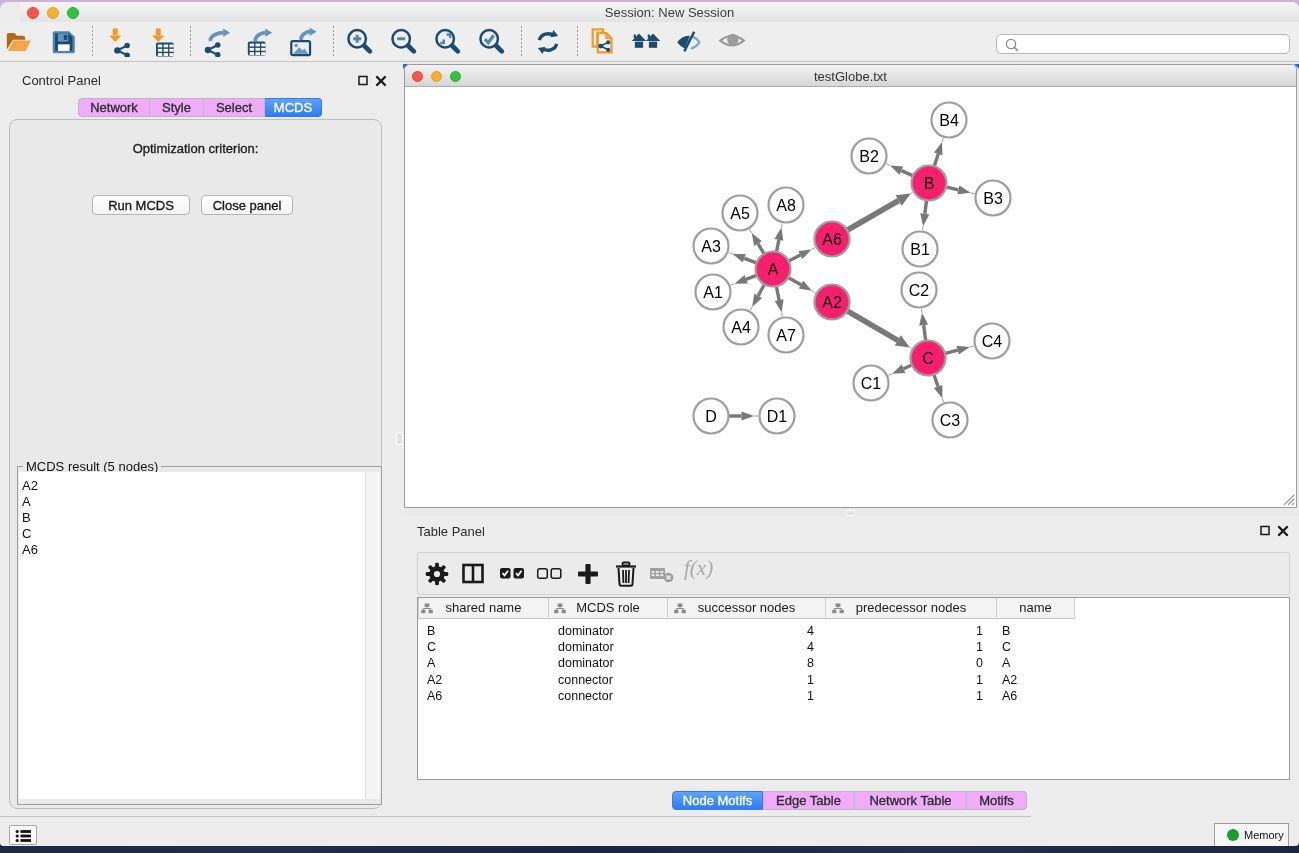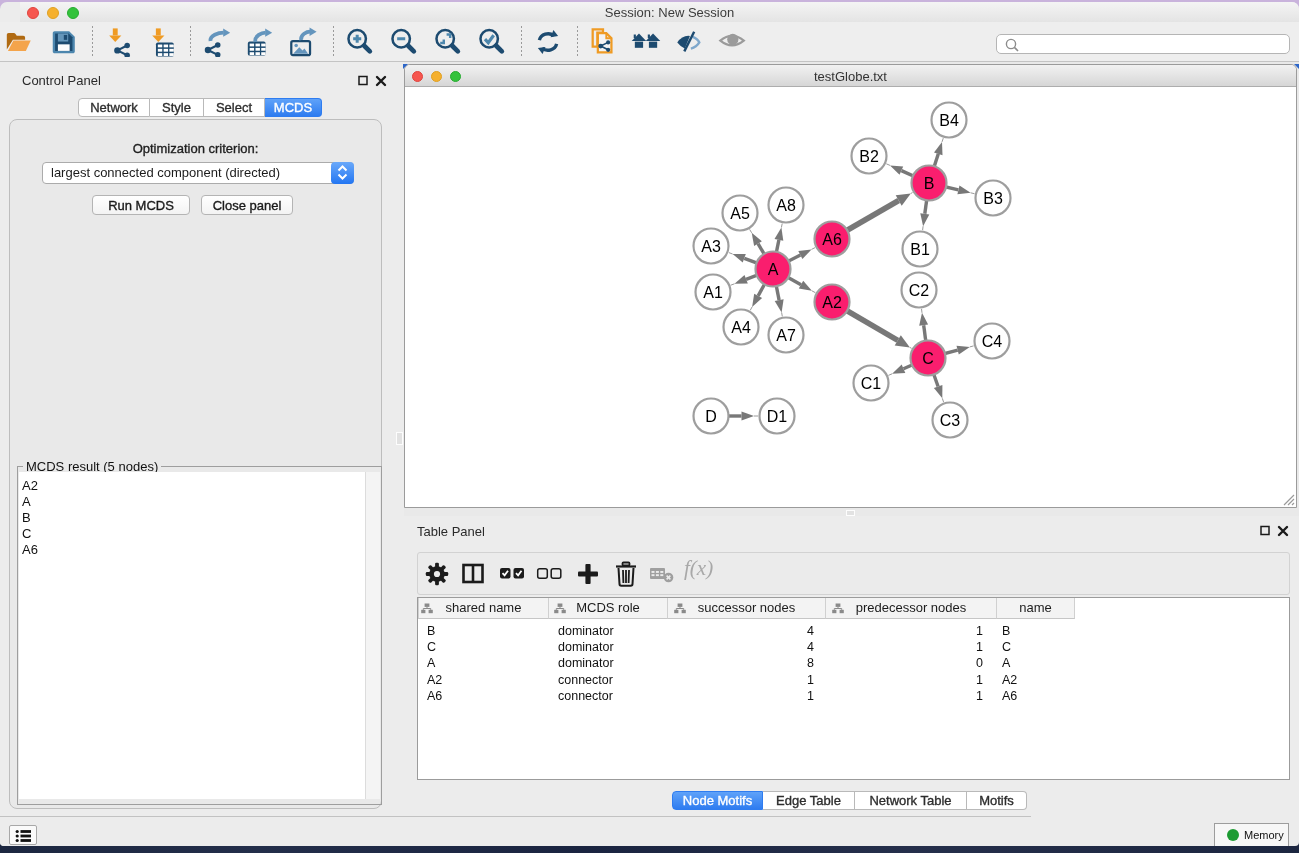--- a/index.html
+++ b/index.html
@@ -23,21 +23,21 @@
   background:#eeeeee; border-bottom:1px solid #c4c4c4; }
 .tbi { position:absolute; top:5px; width:30px; height:30px; }
 .tsep { position:absolute; top:4px; height:32px; width:1px;
   background-image:linear-gradient(#9a9a9a 2px, transparent 2px); background-size:1px 4px; }
 #searchbox { position:absolute; left:996px; top:12px; width:294px; height:20px;
   background:#fff; border:1px solid #b5b5b5; border-radius:5px; }
 
 #cpanel { position:absolute; left:0; top:60px; width:404px; height:754px; background:#ececec; }
 #cpanel .hdr { position:absolute; left:22px; top:11px; font-size:13px; color:#2a2a2a; }
 .tabs { position:absolute; display:flex; }
-.tab { -webkit-text-stroke:0.35px currentColor; font-size:13px; color:#2e2e2e; background:#ffffff; border:1px solid #b9b9b9; border-left:none;
+.tab { -webkit-text-stroke:0.35px currentColor; font-size:13px; color:#2e2e2e; background:#f0abfc; border:1px solid #b9b9b9; border-left:none;
   display:flex; align-items:center; justify-content:center; height:19px; }
 .tab.first { border-left:1px solid #b9b9b9; border-radius:4px 0 0 4px; }
 .tab.last { border-radius:0 4px 4px 0; }
 .tab.sel { background:linear-gradient(#5fa2f9,#2e7cf0); color:#fff; border-color:#2e7cf0; }
 #cptabs { left:78px; top:36px; }
 #cpbox { position:absolute; left:9px; top:57px; width:373px; height:690px;
   background:#e9e9e9; border:1px solid #bdbdbd; border-radius:8px; }
 #optlabel { position:absolute; left:0; width:100%; top:21px; text-align:center; -webkit-text-stroke:0.35px #1f1f1f; font-size:13px; color:#1f1f1f; }
 #combo { position:absolute; left:32px; top:42px; width:312px; height:22px; background:#fff;
   border:1px solid #ababab; border-radius:4px; font-size:13px; color:#1b1b1b; line-height:20px; padding-left:8px; }
@@ -233,26 +233,20 @@
         <path d="M2,2 L10,10 M10,2 L2,10" stroke="#1a1a1a" stroke-width="2.4" stroke-linecap="round"></path>
       </svg>
     <div class="tabs" id="cptabs">
       <div class="tab first" style="width:72px;">Network</div>
       <div class="tab" style="width:54px;">Style</div>
       <div class="tab" style="width:61px;">Select</div>
       <div class="tab sel last" style="width:57px;">MCDS</div>
     </div>
     <div id="cpbox">
       <div id="optlabel">Optimization criterion:</div>
-      <div id="combo">largest connected component (directed)<span class="step">
-            <svg style="position:absolute;left:4px;top:2px;" width="15" height="17" viewBox="0 0 15 17">
-              <path d="M3.5,6.5 L7.5,2.5 L11.5,6.5" fill="none" stroke="#fff" stroke-width="2"></path>
-              <path d="M3.5,10.5 L7.5,14.5 L11.5,10.5" fill="none" stroke="#fff" stroke-width="2"></path>
-            </svg>
-          </span></div>
       <div class="btn" id="runbtn">Run MCDS</div>
       <div class="btn" id="closebtn">Close panel</div>
       <div id="fieldset">
         <div class="legend">MCDS result (5 nodes)</div>
         <div id="mlist">
           <div class="row">A2</div>
             <div class="row">A</div>
             <div class="row">B</div>
           <div class="row">C</div>
             <div class="row">A6</div>

